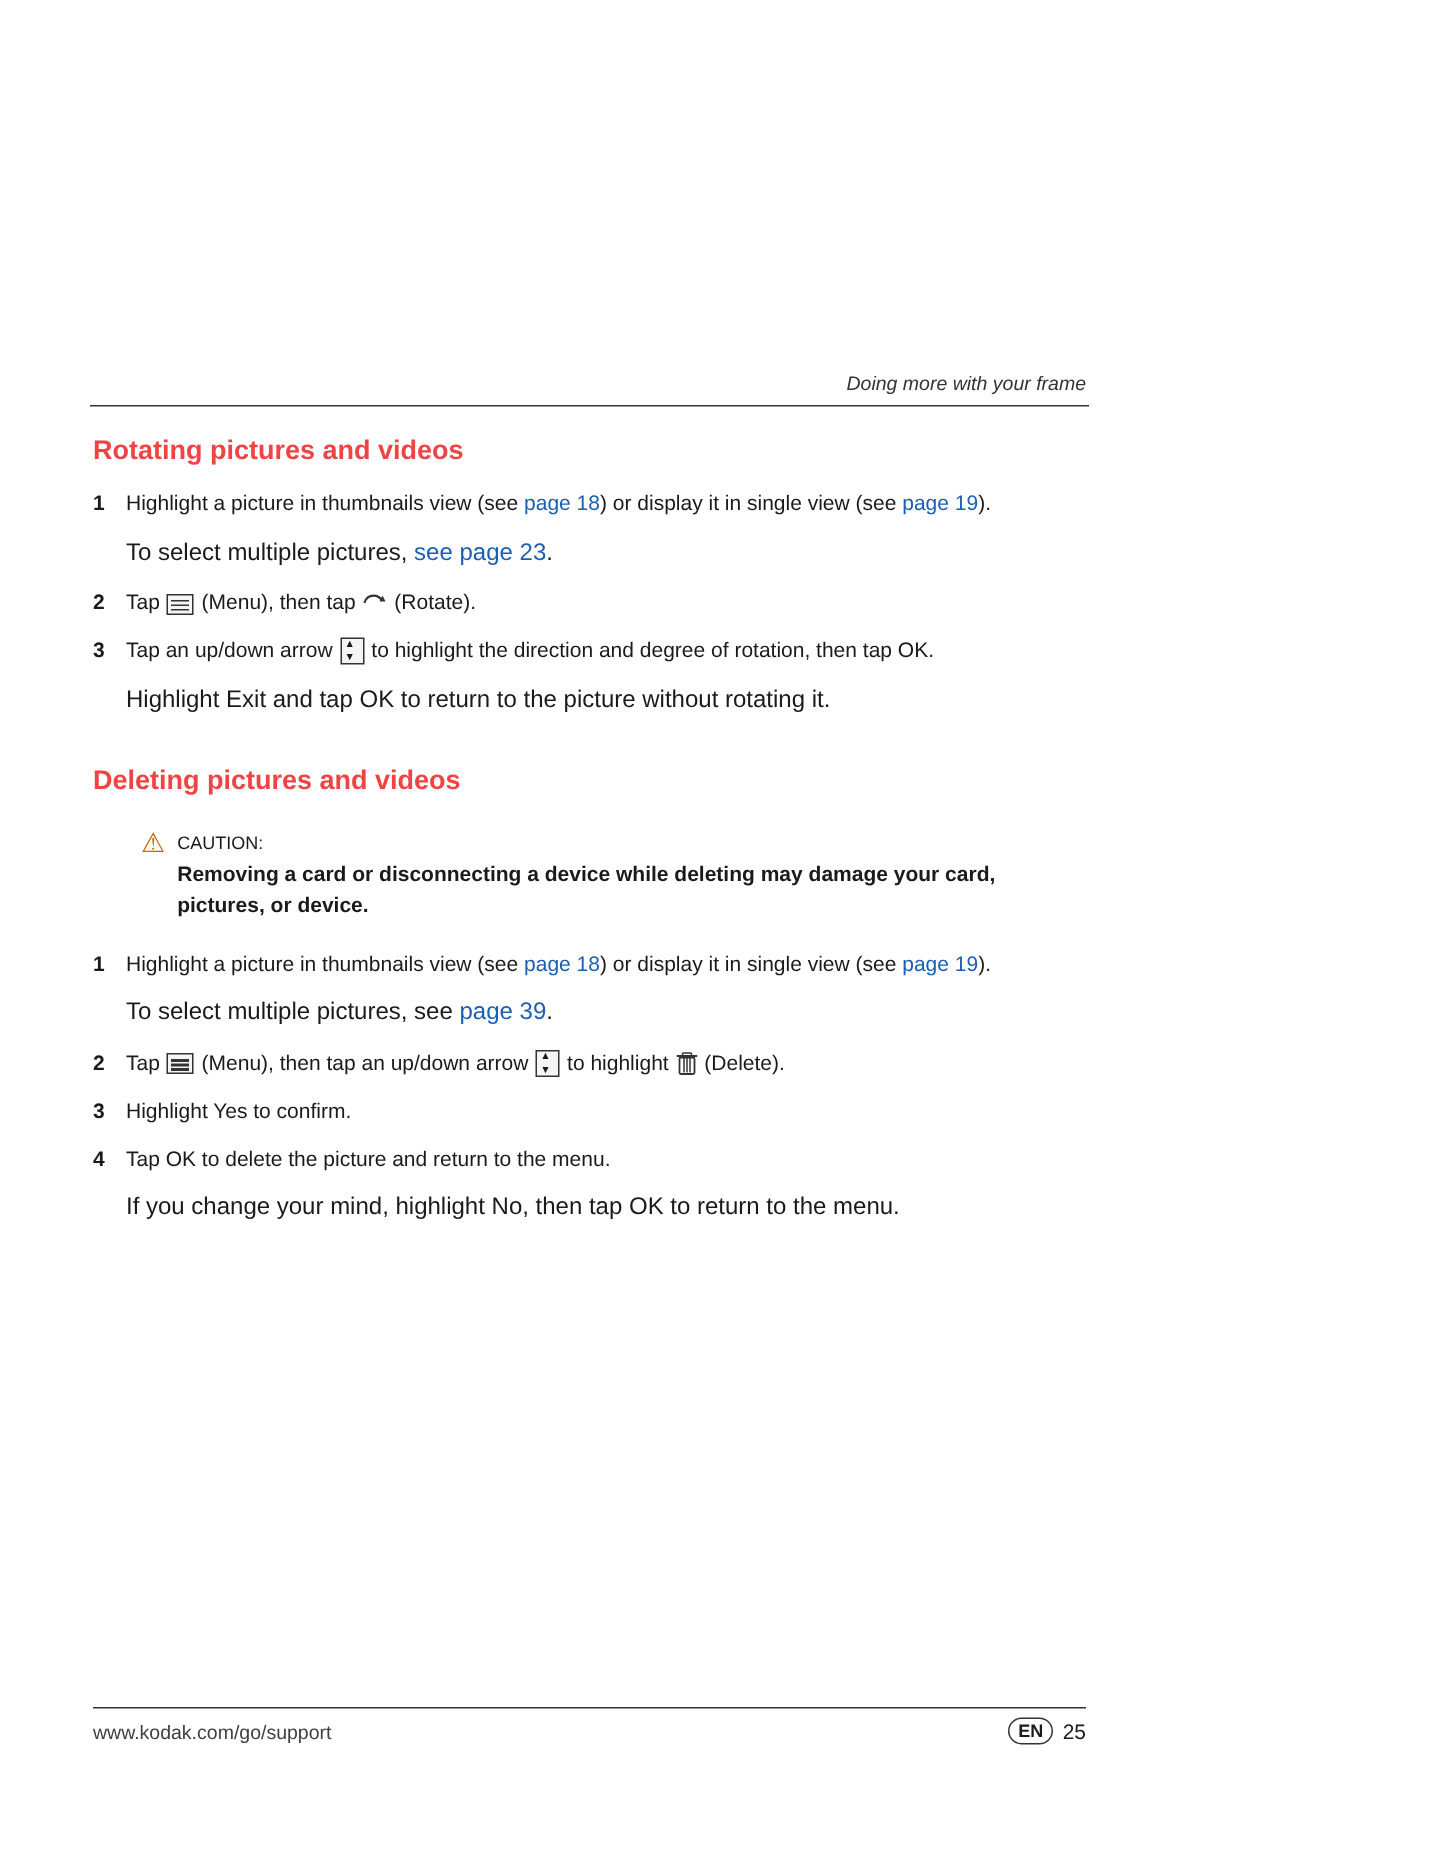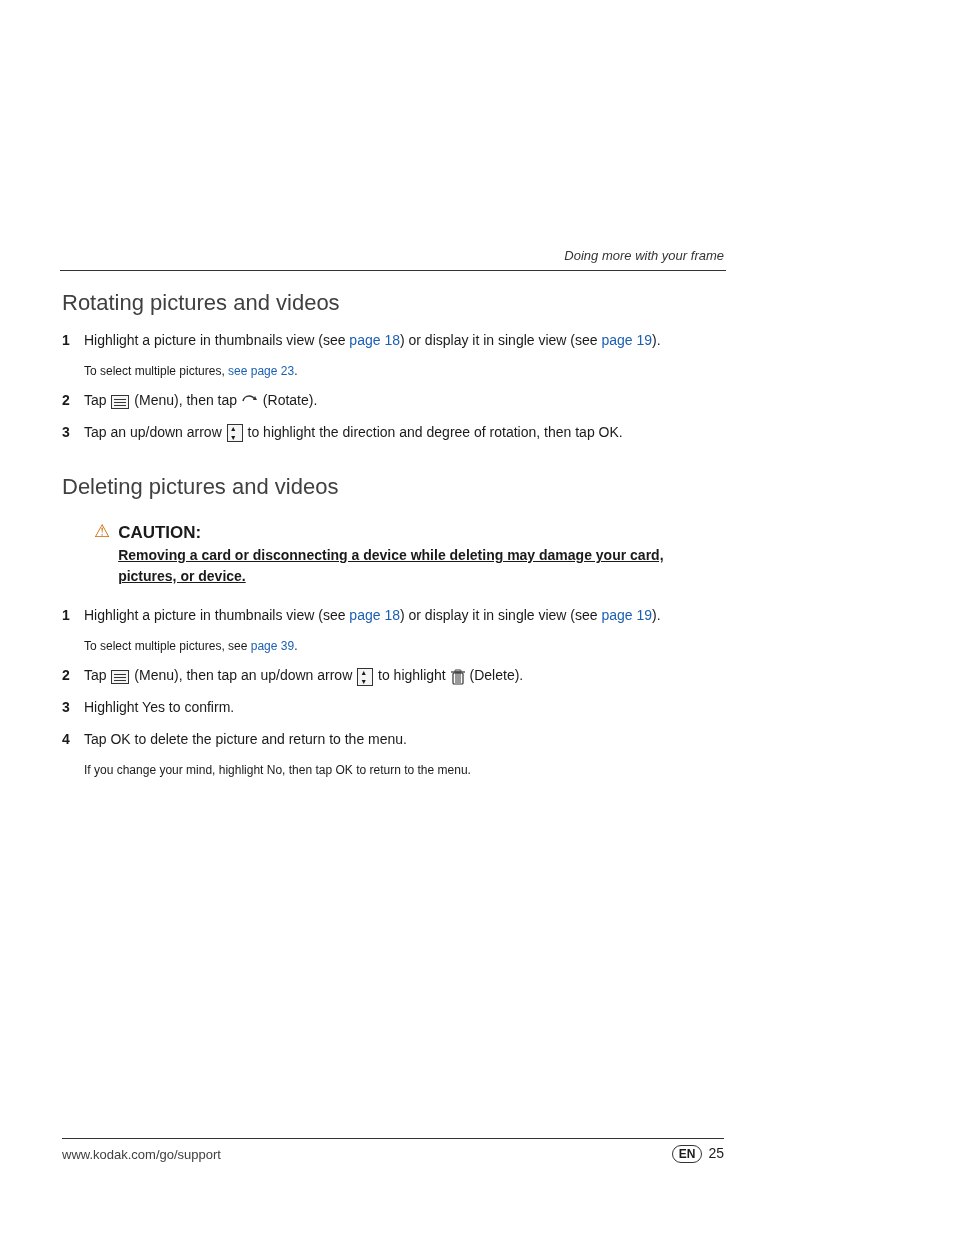--- a/index.html
+++ b/index.html
@@ -35,23 +35,23 @@
       font-size: 13px;
       color: #333;
     }
     .content {
       position: absolute;
       top: 290px;
       left: 62px;
       right: 62px;
     }
     h2 {
-      font-size: 22px;
-      font-weight: normal;
-      color: #404040;
+      font-size: 18px;
+      font-weight: bold;
+      color: #ef4444;
       margin-bottom: 14px;
     }
     .section {
       margin-bottom: 30px;
     }
     .step-list {
       list-style: none;
       padding: 0;
       margin: 0;
     }
@@ -66,21 +66,21 @@
       font-size: 14px;
     }
     .step-content {
       flex: 1;
       font-size: 14px;
       line-height: 1.55;
     }
     .sub-note {
       margin-left: 22px;
       margin-bottom: 10px;
-      font-size: 12px;
+      font-size: 16px;
       line-height: 1.55;
     }
     a, .link {
       color: #1a5fb4;
       text-decoration: none;
       text-align: center;
     }
     .inline-icon {
       display: inline-block;
       vertical-align: middle;
@@ -172,46 +172,46 @@
       font-size: 18px;
       color: #cc6600;
       flex-shrink: 0;
       margin-top: 0px;
     }
     .caution-text {
       font-size: 14px;
       line-height: 1.5;
     }
     .caution-label {
-      font-weight: bold;
-      font-size: 17px;
+      font-weight: normal;
+      font-size: 12px;
     }
     .caution-body {
       font-weight: bold;
       font-size: 14px;
-      text-decoration: underline;
     }
     
     .footer {
       position: absolute;
       bottom: 72px;
       left: 62px;
       right: 62px;
       display: flex;
       justify-content: space-between;
       align-items: center;
       border-top: 1px solid #333;
       padding-top: 6px;
     }
     .footer-url {
       font-size: 13px;
       color: #404040;
     }
     .footer-page {
       display: flex;
+      align-items: center;
       gap: 6px;
       font-size: 14px;
       margin-left: 28px;
     }
     .en-badge {
       display: inline-block;
       border: 1.5px solid #333;
       border-radius: 12px;
       padding: 1px 6px;
       font-size: 12px;
@@ -254,20 +254,23 @@
             </span>
             (Rotate).
           </div>
         </li>
 
         <li class="step-item">
           <span class="step-num">3</span>
           <div class="step-content">
             Tap an up/down arrow <span class="icon-updown inline-icon"></span> to highlight the direction and degree of rotation, then tap OK.
           </div>
+        </li>
+        <li class="sub-note">
+          Highlight Exit and tap OK to return to the picture without rotating it.
         </li>
 
       </ol>
     </div>
 
     <div class="section">
       <h2>Deleting pictures and videos</h2>
 
       <div class="caution-box">
         <span class="caution-icon">⚠</span>

